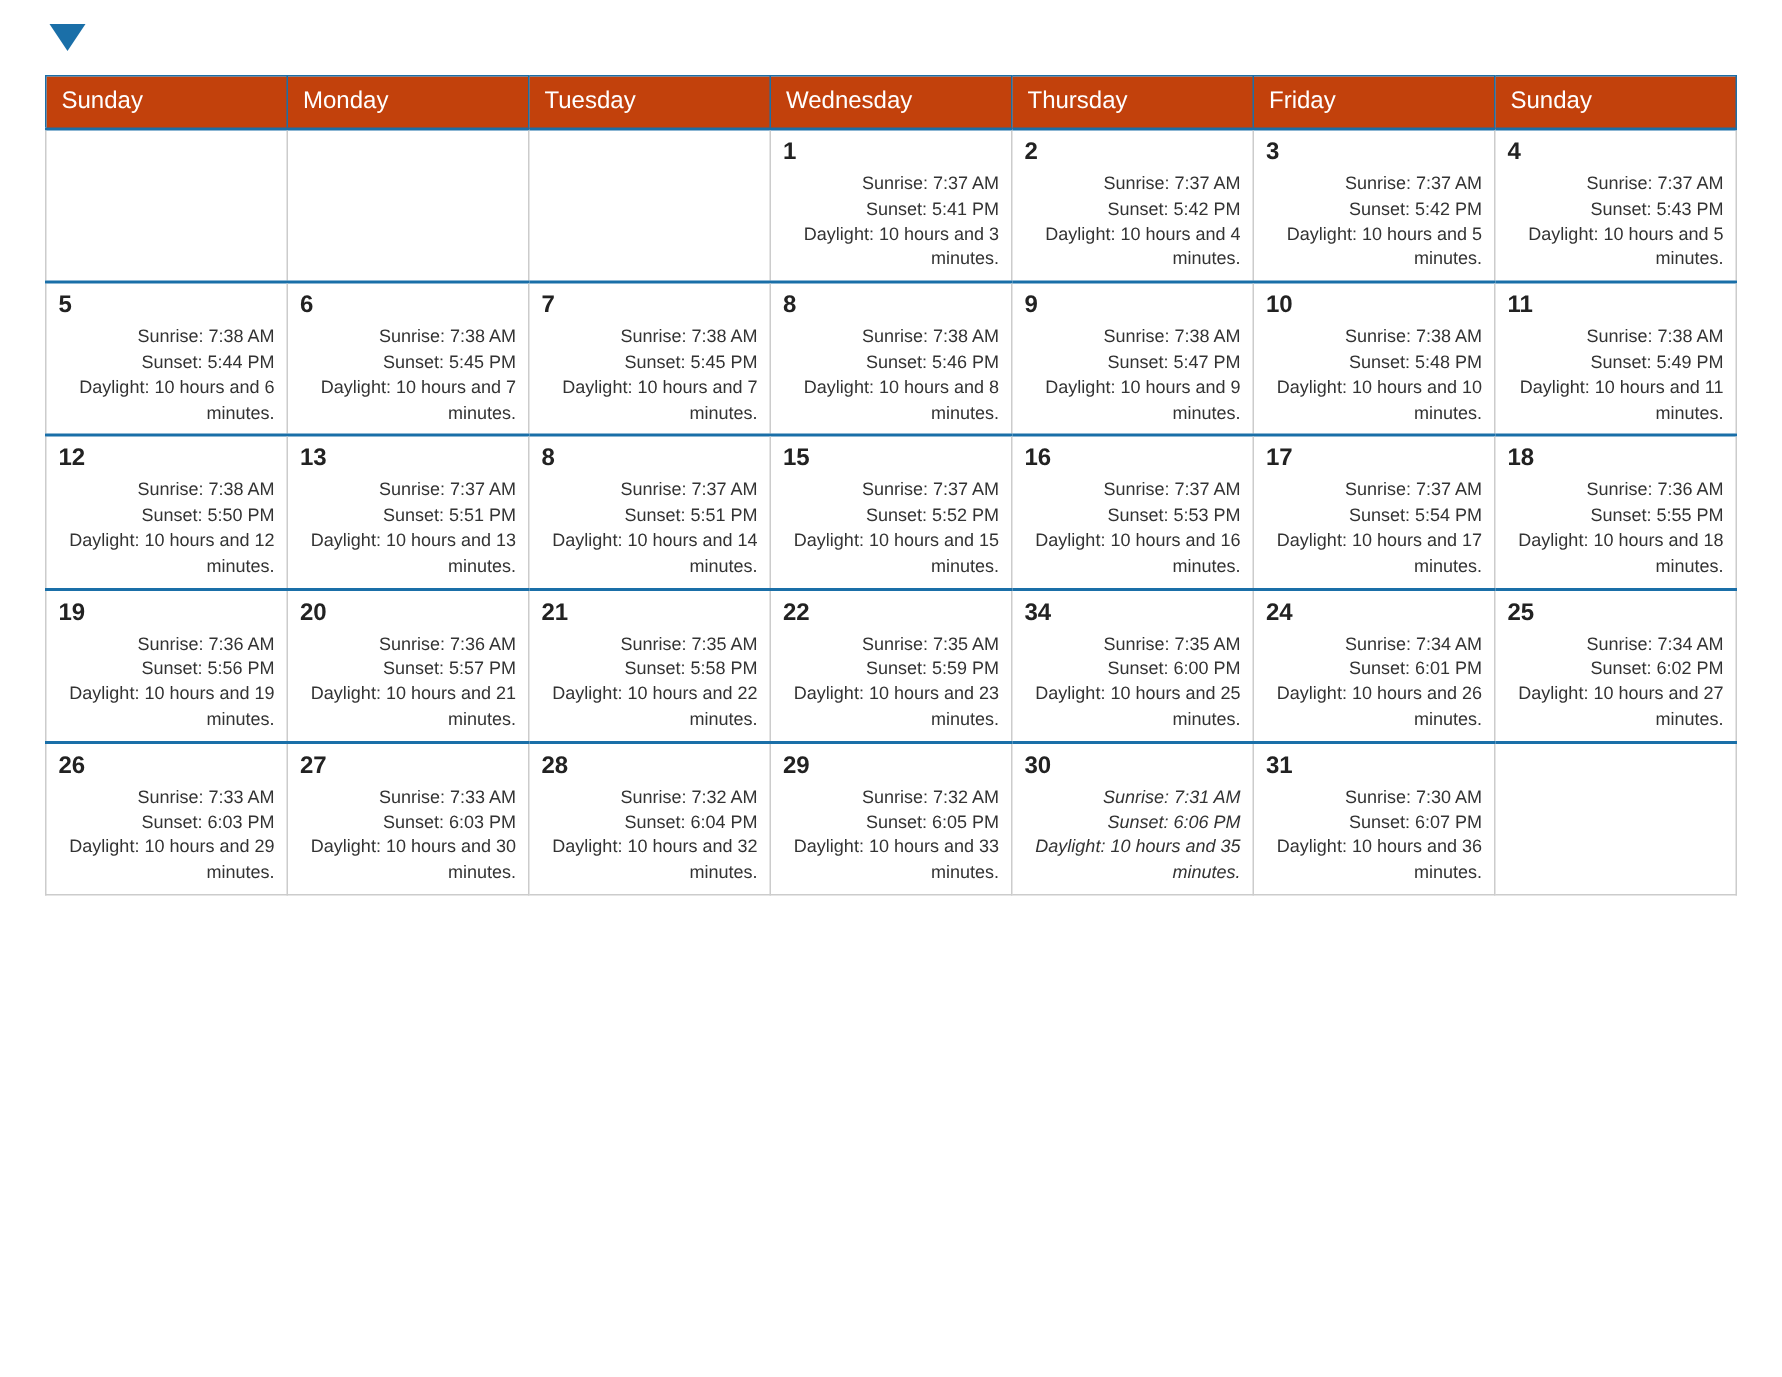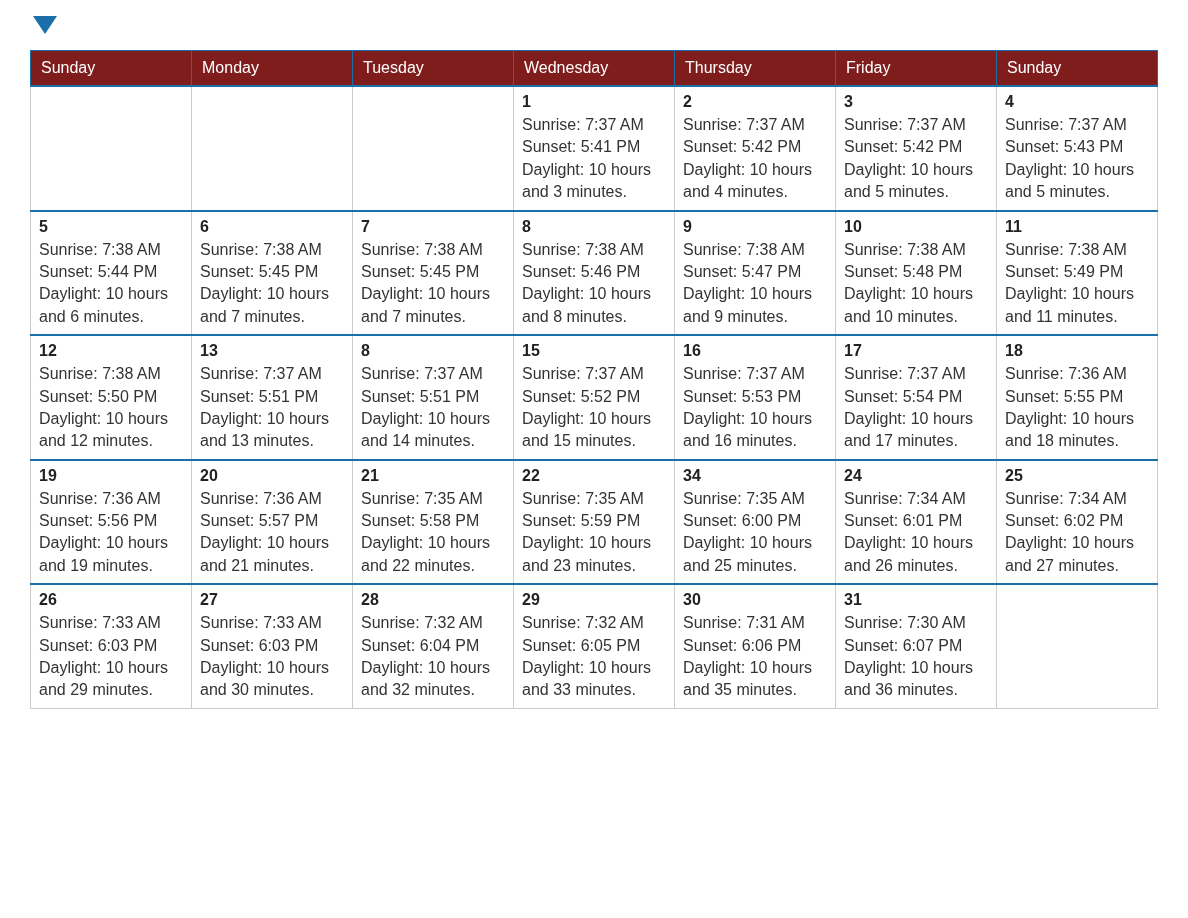--- a/index.html
+++ b/index.html
@@ -55,21 +55,21 @@
       font-size: 20px;
       color: #444;
       margin-top: 4px;
     }
     .calendar {
       width: 100%;
       border-collapse: collapse;
       border: 1px solid #999;
     }
     .calendar th {
-      background-color: #7f1d1d;
+      background-color: #c2410c;
       color: #fff;
       font-size: 16px;
       font-weight: normal;
       padding: 8px 10px;
       text-align: left;
       border: 1px solid #1a6fa8;
     }
     .calendar td {
       vertical-align: top;
       padding: 6px 8px;
@@ -80,23 +80,24 @@
       color: #333;
     }
     .day-number {
       font-size: 16px;
       font-weight: bold;
       color: #222;
       display: block;
       margin-bottom: 3px;
     }
     .day-info {
-      font-size: 16px;
+      font-size: 12px;
       color: #333;
       line-height: 1.4;
+      text-align: right;
     }
     .empty-cell {
       background: #fff;
     }
     tr.week-row td {
       border-top: 2px solid #1a6fa8;
     }
   </style>
 </head>
 <body>
@@ -311,21 +312,21 @@
 Daylight: 10 hours and 32 minutes.</div>
         </td>
         <td>
           <span class="day-number">29</span>
           <div class="day-info" style="white-space: pre-line;">Sunrise: 7:32 AM
 Sunset: 6:05 PM
 Daylight: 10 hours and 33 minutes.</div>
         </td>
         <td>
           <span class="day-number">30</span>
-          <div class="day-info" style="white-space: pre-line;">Sunrise: 7:31 AM
+          <div class="day-info" style="white-space: pre-line; font-style: italic;">Sunrise: 7:31 AM
 Sunset: 6:06 PM
 Daylight: 10 hours and 35 minutes.</div>
         </td>
         <td>
           <span class="day-number">31</span>
           <div class="day-info" style="white-space: pre-line;">Sunrise: 7:30 AM
 Sunset: 6:07 PM
 Daylight: 10 hours and 36 minutes.</div>
         </td>
         <td class="empty-cell"></td>

